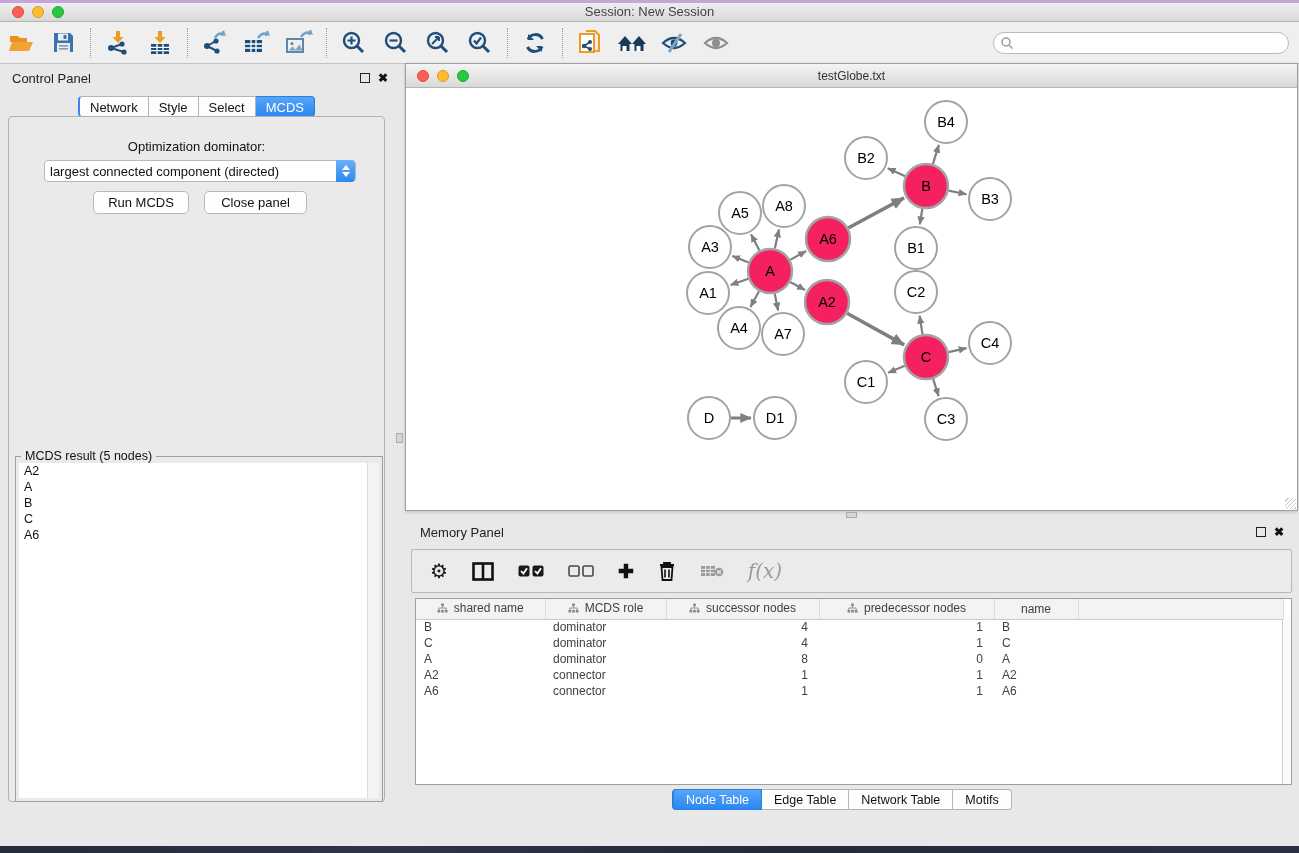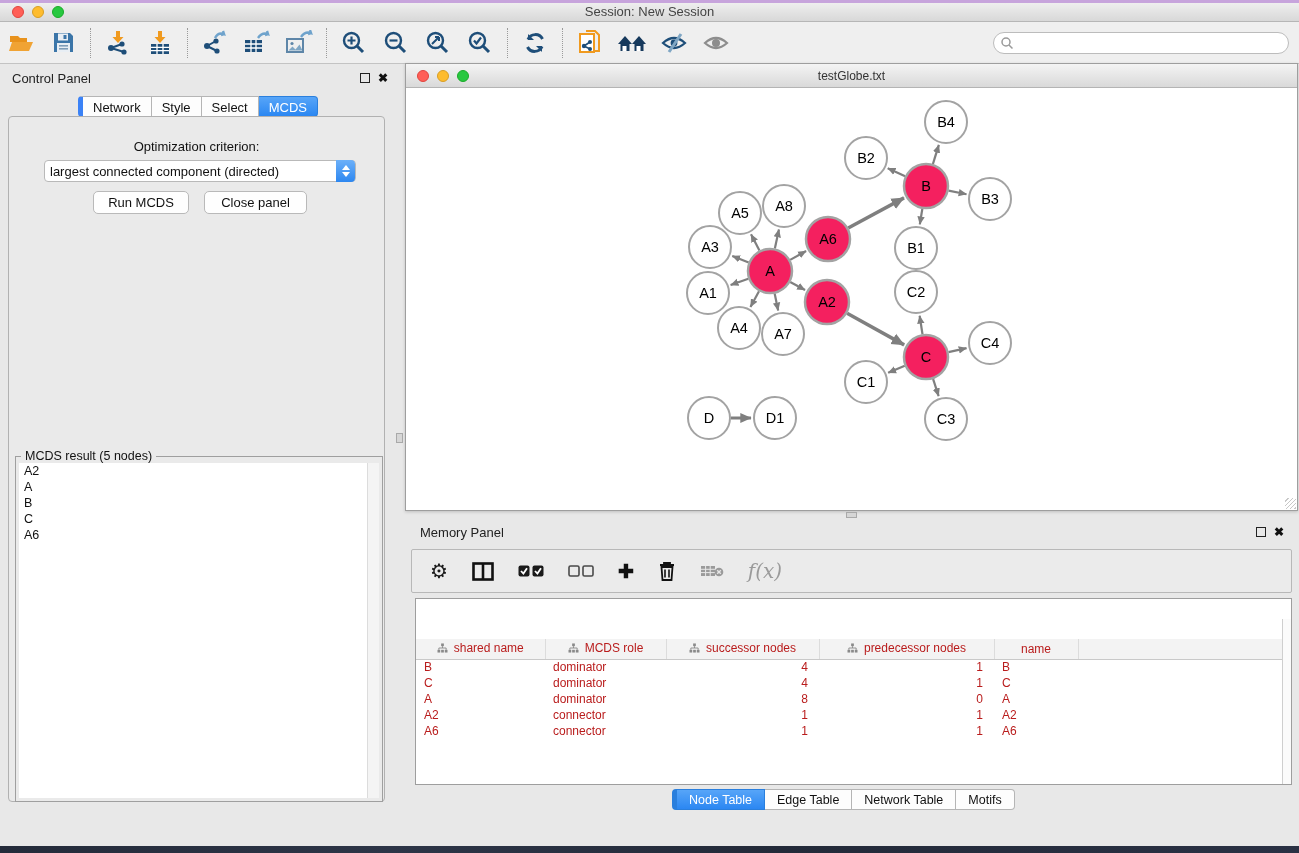--- a/index.html
+++ b/index.html
@@ -30,21 +30,21 @@
 
   
   .ctrl-panel-title { position:absolute; left:12px; top:71px; font-size:13px; color:#222; }
   .panel-btns { position:absolute; display:flex; gap:8px; align-items:center; }
   .float-btn { width:10px; height:10px; border:1.5px solid #222; display:inline-block; }
   .close-btn { font-size:12px; font-weight:bold; color:#111; line-height:10px; }
 
   .seg { display:inline-flex; position:absolute; }
   .seg .tab { background:#fdfdfd; border:1px solid #b5b5b5; border-left:none; padding:2px 10px;
     font-size:13px; color:#111; height:21px; line-height:17px; }
-  .seg .tab:first-child { border-left:5px solid #3b82f6; border-radius:4px 0 0 4px; }
+  .seg .tab:first-child { border-left:2px solid #3b82f6; border-radius:4px 0 0 4px; }
   .seg .tab:last-child { border-radius:0 4px 4px 0; }
   .seg .tab.selected { background:linear-gradient(#57a5f8,#2b87f2); color:#fff; border-color:#2a7fdd; }
 
   .ctrl-tabs { left:78px; top:96px; }
   .ctrl-content { position:absolute; left:8px; top:116px; width:377px; height:686px;
     background:#eaeaea; border:1px solid #b1b1b1; border-radius:4px; }
   .opt-label { position:absolute; width:100%; top:22px; text-align:center; font-size:13px; color:#111; }
   .dropdown { position:absolute; left:35px; top:43px; width:312px; height:22px; background:#fff;
     border:1px solid #b9b9b9; border-radius:4px; font-size:13px; color:#111; }
   .dropdown .dd-text { position:absolute; left:5px; top:3px; white-space:nowrap; }
@@ -80,21 +80,21 @@
   
   .table-panel-title { position:absolute; left:420px; top:525px; font-size:13px; color:#222; }
   .tp-toolbar { position:absolute; left:411px; top:549px; width:881px; height:44px;
     background:#ebebeb; border:1px solid #b8b8b8; border-radius:2px; display:flex; align-items:center; gap:24px; padding-left:18px; }
   .tp-icon { display:flex; align-items:center; justify-content:center; }
   .gear-glyph { font-size:20px; color:#1a1a1a; line-height:20px; }
   .plus-glyph { font-size:19px; color:#111; font-weight:bold; line-height:19px; }
   .fx-glyph { font-family:"DejaVu Serif", serif; font-style:italic; font-size:20px; color:#9a9a9a; }
 
   .node-table { position:absolute; left:415px; top:598px; width:877px; height:187px; background:#fff; border:1px solid #9e9e9e; }
-  table.data { border-collapse:collapse; table-layout:fixed; width:868px; font-size:12px; color:#b91c1c;margin-top:40px; }
+  table.data { border-collapse:collapse; table-layout:fixed; width:868px; font-size:12px; color:#404040; }
   table.data th { height:20px; background:#f3f3f3; border-bottom:1px solid #c9c9c9; border-right:1px solid #dcdcdc;
     font-weight:normal; text-align:center; }
   table.data th .hdr-inner { display:inline-flex; align-items:center; gap:6px; }
   table.data td { height:16px; padding:0 8px; white-space:nowrap; overflow:hidden; }
   table.data td.num { text-align:right; padding-right:11px; }
   .tbl-scroll { position:absolute; right:0; top:20px; bottom:0; width:9px; background:#fbfbfb; border-left:1px solid #cfcfcf; }
 
   .bottom-tabs { left:672px; top:789px; }
   .bottom-tabs .tab { font-size:12.5px; padding:2px 12px; }
 
@@ -272,21 +272,21 @@
     <span class="close-btn">✖</span>
   </div>
   <div class="seg ctrl-tabs" id="ctrl-tabs">
       <div class="tab">Network</div>
       <div class="tab">Style</div>
       <div class="tab">Select</div>
       <div class="tab selected">MCDS</div>
     </div>
 
   <div class="ctrl-content">
-    <div class="opt-label">Optimization criterion:</div>
+    <div class="opt-label">Optimization dominator:</div>
     <div class="dropdown">
       <span class="dd-text">largest connected component (directed)</span>
       <span class="dd-stepper">
           <span class="arr-up"></span>
           <span class="arr-dn"></span>
         </span>
     </div>
     <div class="cp-btn run-btn">Run MCDS</div>
     <div class="cp-btn closepanel-btn">Close panel</div>
 

